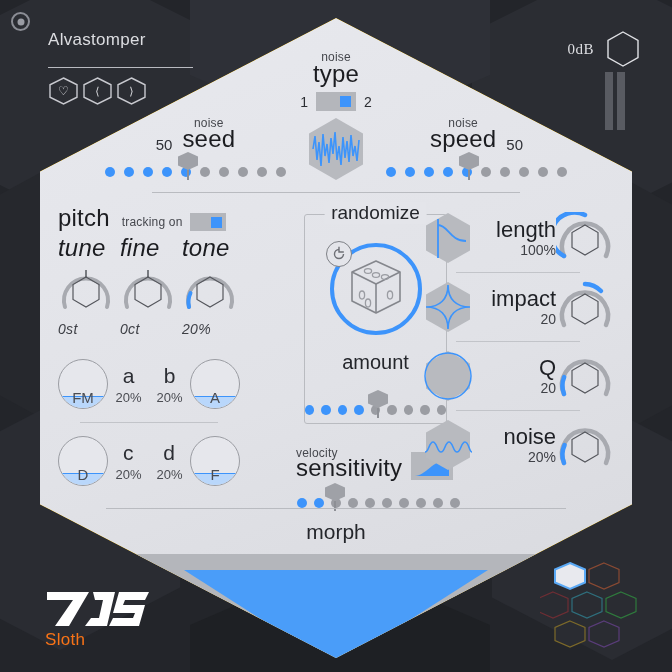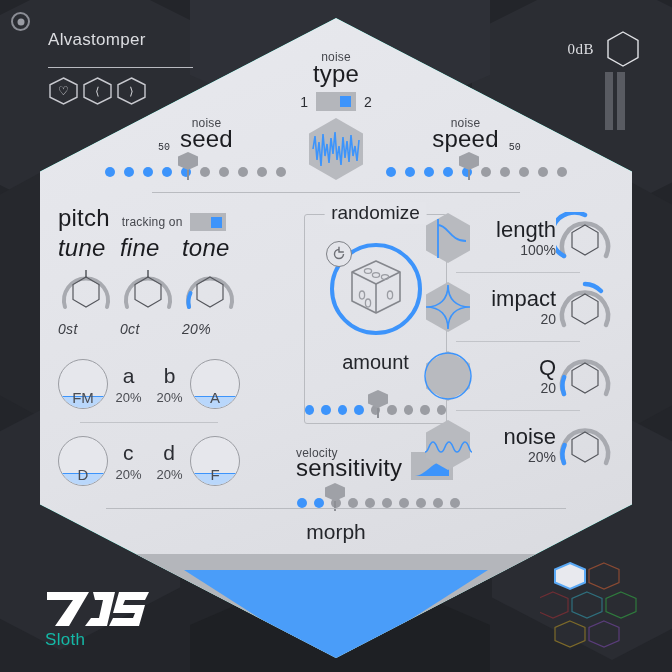--- a/index.html
+++ b/index.html
@@ -55,21 +55,21 @@
     left: 190px; top: 560px; width: 300px; height: 260px;
     background: #1e2024;
     clip-path: polygon(50% 0%, 100% 25%, 100% 75%, 50% 100%, 0% 75%, 0% 25%);
   }
 
   
   #panel {
     position: absolute;
     left: 40px; top: 18px;
     width: 592px; height: 640px;
-    background: #5eead4;
+    background: #eab308;
     clip-path: polygon(50% 0%, 100% 24%, 100% 76%, 50% 100%, 0% 76%, 0% 24%);
     z-index: 3;
   }
   #panel-shade {
     position: absolute; inset: 0;
     background: linear-gradient(160deg, #e8e9ee 0%, #e1e2e7 55%, #d7d8dd 100%);
     clip-path: polygon(50% 0%, 100% 24%, 100% 76%, 50% 100%, 0% 76%, 0% 24%);
   }
   .panel-inner { position: absolute; inset: 0; }
 
@@ -132,21 +132,21 @@
 
   
   #noise-row {
     position: absolute; left: 0; right: 0; top: 98px;
     display: flex; align-items: flex-start; justify-content: center;
   }
   .ns-block { width: 215px; }
   .ns-head { display: flex; align-items: flex-end; justify-content: center; gap: 10px; }
   .ns-head .stack { text-align: center; }
   .ns-head .stack .lbl-sm { display: block; margin-bottom: -5px; }
-  .ns-val { font-size: 10px; color: #2f3137; font-family: Liberation Mono, monospace; }
+  .ns-val { font-size: 15px; color: #2f3137; }
   .waveicon { width: 62px; height: 66px; margin: 0 2px; position: relative; flex: none; }
 
   
   .dots { display: flex; justify-content: center; gap: 9px; position: relative; margin-top: 14px; }
   .dot { width: 10px; height: 10px; border-radius: 50%; background: #9b9da3; }
   .dot.on { background: #3d94fb; }
   .dhandle {
     position: absolute; top: -15px; width: 20px; height: 22px;
     pointer-events: none;
   }
@@ -255,21 +255,21 @@
   #morph-lbl {
     position: absolute; left: 0; right: 0; top: 502px; text-align: center;
     font-size: 21px; color: #24262b;
   }
   #morph-tri {
     position: absolute; left: 96px; top: 536px; width: 400px; height: 128px;
   }
 
   
   #brand { position: absolute; left: 45px; bottom: 22px; z-index: 20; }
-  #brand-sub { color: #14b8a6; font-size: 17px; margin-top: -4px; letter-spacing: .3px; }
+  #brand-sub { color: #f97316; font-size: 17px; margin-top: -4px; letter-spacing: .3px; }
   #hexcluster { position: absolute; right: 22px; bottom: 18px; width: 110px; height: 96px; z-index: 20; }
 </style>
 </head>
 <body>
 
 <div id="app">
 
   <div class="bg-facet facet-a"></div>
   <div class="bg-facet facet-b"></div>
   <div class="bg-facet facet-c"></div>

